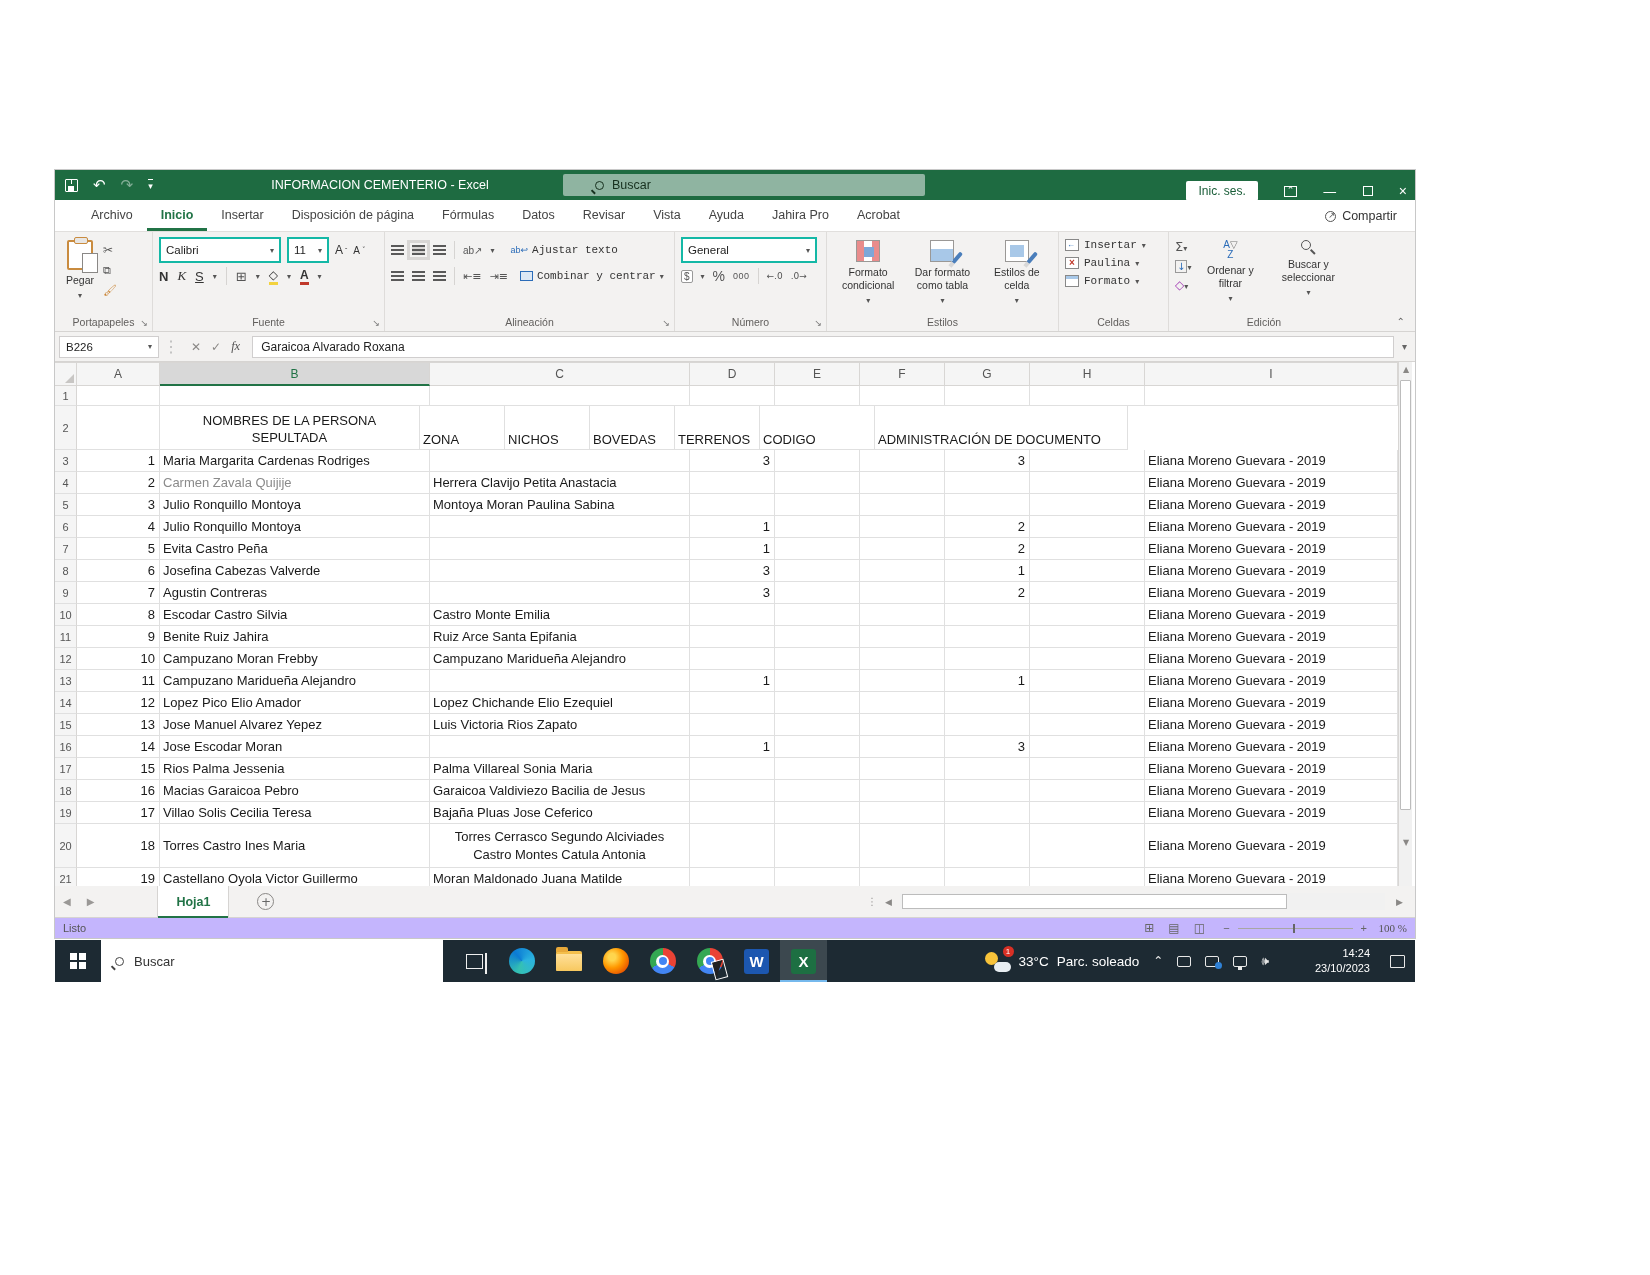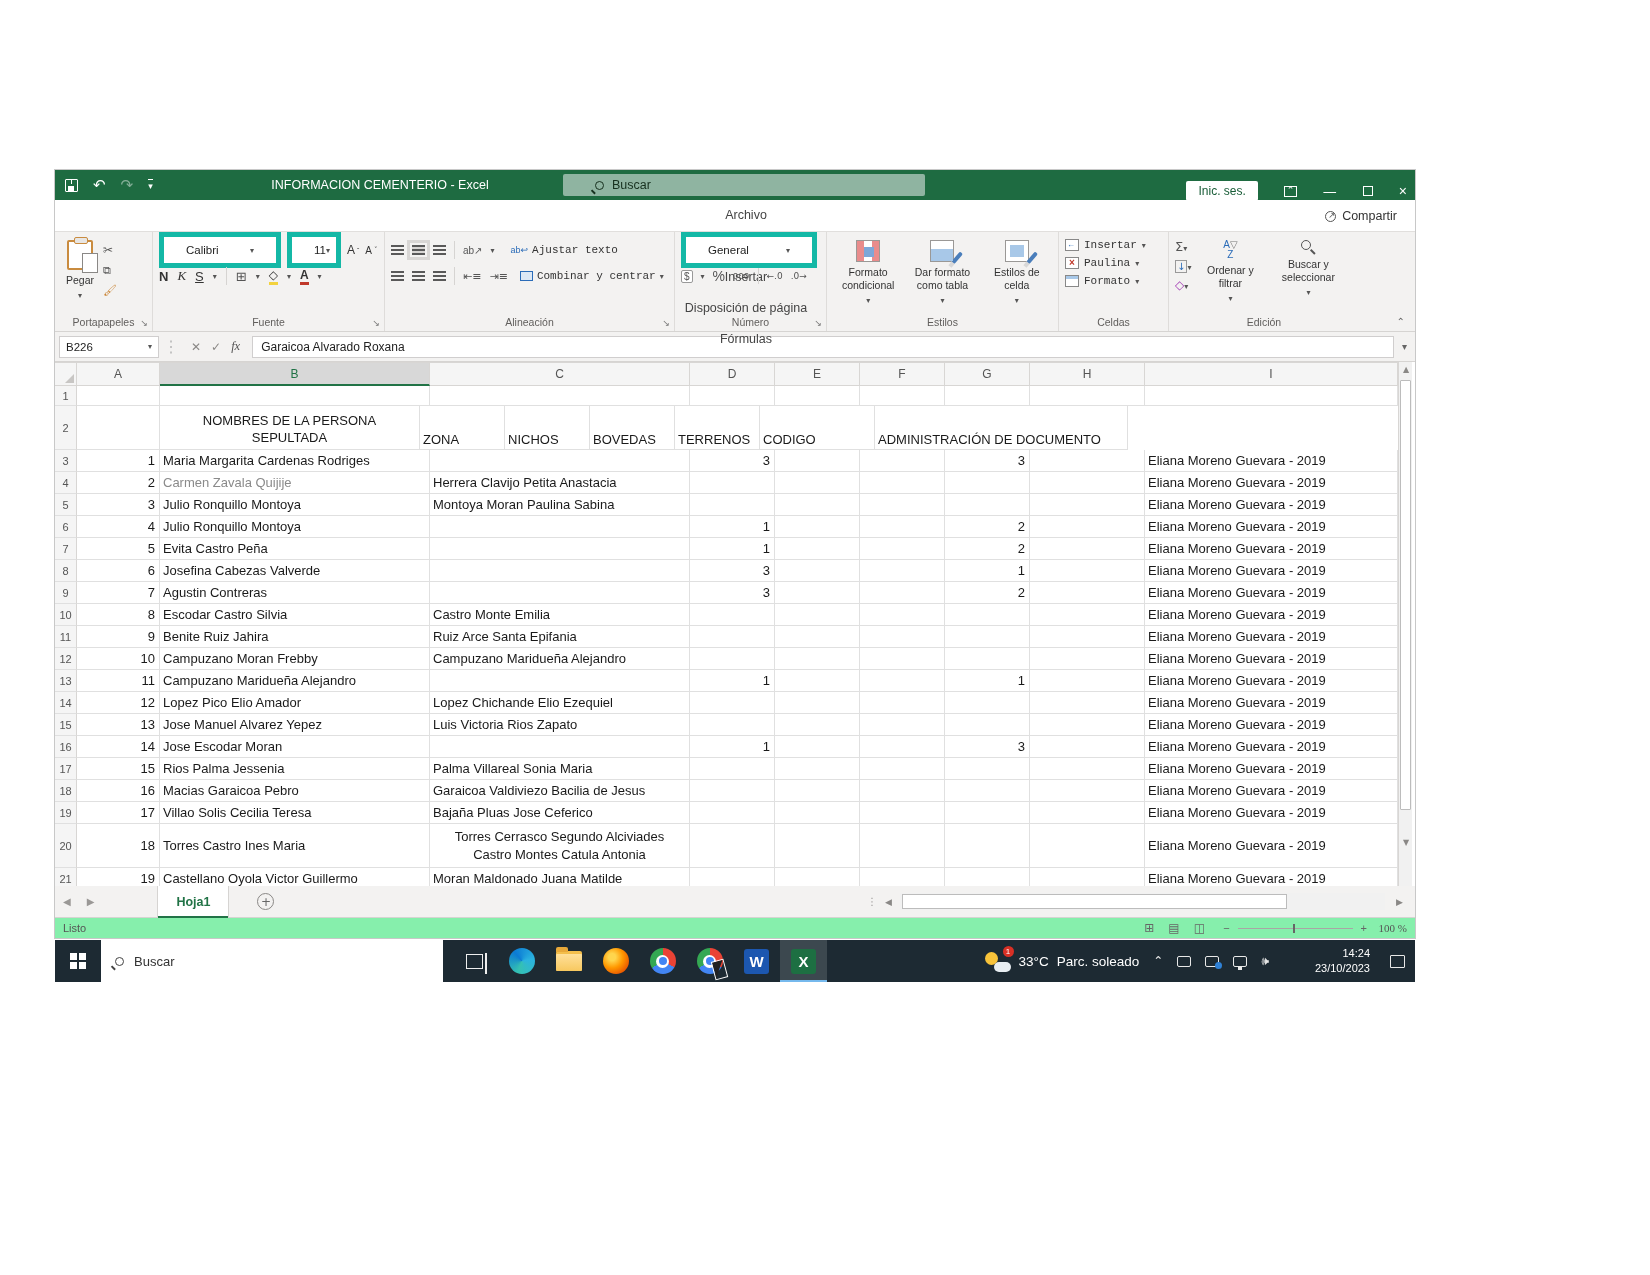--- a/index.html
+++ b/index.html
@@ -28,38 +28,38 @@
   .mag { width:9px; height:9px; border:1.5px solid #17311f; border-radius:50%; position:relative; flex:none; }
   .mag::after { content:""; position:absolute; width:5px; height:1.5px; background:#17311f; left:-5px; top:9px; transform:rotate(45deg); }
   .tb-right { position:absolute; right:8px; top:0; height:42px; display:flex; align-items:center; gap:26px; }
   .signin { background:#fff; color:#185c37; font-size:12px; padding:3px 12px; border-radius:2px; }
   .ribopt { width:13px; height:11px; border:1.2px solid #fff; position:relative; }
   .ribopt::after { content:"⌃"; position:absolute; left:2px; top:-2px; font-size:9px; color:#fff; }
   .wbtn { font-size:14px; color:#fff; }
   .maxbox { width:10px; height:10px; border:1.2px solid #fff; }
 
   
-  .menubar { position:relative; height:32px; background:#fff; border-bottom:1px solid #e1dfdd; display:flex; align-items:center; padding-left:22px; gap:0;flex-direction:column; }
+  .menubar { position:relative; height:32px; background:#fff; border-bottom:1px solid #e1dfdd; display:flex; align-items:center; padding-left:22px; gap:0; }
   .mtab { font-size:12.5px; color:#444; padding:8px 14px 9px; cursor:default; white-space:nowrap; }
   .mtab.active { color:#217346; font-weight:bold; box-shadow:inset 0 -3px 0 #217346; }
   .share { position:absolute; right:18px; top:0; height:32px; display:flex; align-items:center; gap:6px; font-size:12.5px; color:#333; }
   .share-ic { width:11px; height:11px; border:1.3px solid #555; border-radius:50%; position:relative; }
   .share-ic::after { content:"↗"; position:absolute; font-size:8px; left:2px; top:-1px; color:#555; }
 
   
   .ribbon { height:100px; background:#f3f2f1; border-bottom:1px solid #d6d4d2; display:flex; font-size:11px; color:#333; }
   .rgroup { position:relative; border-right:1px solid #dedcda; padding:5px 6px 18px; }
   .glabel { position:absolute; bottom:3px; left:0; right:0; text-align:center; color:#605e5c; font-size:10.5px; }
   .launcher { position:absolute; bottom:3px; right:4px; font-size:9px; color:#777; }
   .bigbtn { display:flex; flex-direction:column; align-items:center; justify-content:flex-start; gap:4px; text-align:center;
             font-size:10.5px; color:#333; line-height:1.25; padding:3px 5px; }
   .chev { font-size:8px; color:#555; }
   .rrow { display:flex; align-items:center; gap:6px; height:26px; }
-  .combo { background:#fff; border:5px solid #14b8a6; height:36px; display:flex; align-items:center; justify-content:space-between;
-           padding:0 22px; font-size:11.5px; color:#222; }
+  .combo { background:#fff; border:2px solid #14b8a6; height:26px; display:flex; align-items:center; justify-content:space-between;
+           padding:0 5px; font-size:11.5px; color:#222; }
   .fmt { display:flex; align-items:center; gap:2px; font-size:12px; }
   .li { width:13px; height:10px; background:linear-gradient(#595959 2px, transparent 2px) 0 0/13px 4px repeat-y; }
   .li.pressed { outline:3px solid #d8d6d4; outline-offset:2px; background-color:#d8d6d4; }
   .clipboard { width:26px; height:30px; border:2px solid #c98b3f; border-radius:2px; position:relative; background:#fff; }
   .clipboard::before { content:""; position:absolute; left:5px; top:-5px; width:12px; height:5px; background:#e8e6e4; border:1.5px solid #c98b3f; border-radius:2px; }
   .clipboard::after { content:""; position:absolute; right:-7px; bottom:-5px; width:14px; height:18px; background:#fff; border:1.5px solid #8a8886; }
   .mini-table { width:24px; height:22px; border:1px solid #9a9896; position:relative; background:#fff; }
   .cf-sq { background:linear-gradient(90deg,#e98c8c 33%,#fff 33% 66%,#e98c8c 66%); }
   .cf-sq::after { content:""; position:absolute; left:7px; top:6px; width:10px; height:10px; background:#7da7d8; }
   .ft-sq::after { content:""; position:absolute; left:0; bottom:0; width:100%; height:12px; background:#a8c8e8; }
@@ -111,21 +111,21 @@
               box-shadow:inset 0 -2px 0 #217346; }
   .addsheet { margin-left:28px; width:17px; height:17px; border:1px solid #8a8886; border-radius:50%; color:#666;
               display:flex; align-items:center; justify-content:center; font-size:12px; }
   .hsplit { position:absolute; left:812px; color:#9a9896; font-size:10px; }
   .hs-left { position:absolute; left:830px; color:#8a8886; font-size:9px; }
   .hscroll-track { position:absolute; left:845px; width:485px; top:7px; height:17px; background:#f1f1f1; }
   .hscroll-thumb { position:absolute; left:2px; top:1px; width:385px; height:15px; background:#fff; border:1px solid #bcbcbc; }
   .hs-right { position:absolute; right:12px; color:#8a8886; font-size:9px; }
 
   
-  .statusbar { height:20px; background:#86efac; display:flex; align-items:center; font-size:11px; color:#555; padding:0 8px; position:relative; }
+  .statusbar { height:20px; background:#c4b5fd; display:flex; align-items:center; font-size:11px; color:#555; padding:0 8px; position:relative; }
   .views { position:absolute; right:210px; display:flex; gap:14px; font-size:12px; color:#666; }
   .zoomer { position:absolute; right:48px; display:flex; align-items:center; gap:8px; color:#666; }
   .zline { width:115px; height:1px; background:#a8a6a4; position:relative; }
   .zthumb { position:absolute; left:55px; top:-4px; width:2.5px; height:9px; background:#666; }
   .zpct { position:absolute; right:8px; color:#555;font-family:Liberation Serif, serif; }
 
   
   .taskbar { position:absolute; left:55px; top:940px; width:1360px; height:42px; background:#1d2a33; display:flex; align-items:stretch; }
   .startbtn { width:46px; display:flex; align-items:center; justify-content:center; }
   .winlogo { width:16px; height:16px; display:grid; grid-template-columns:7px 7px; grid-template-rows:7px 7px; gap:2px; }

